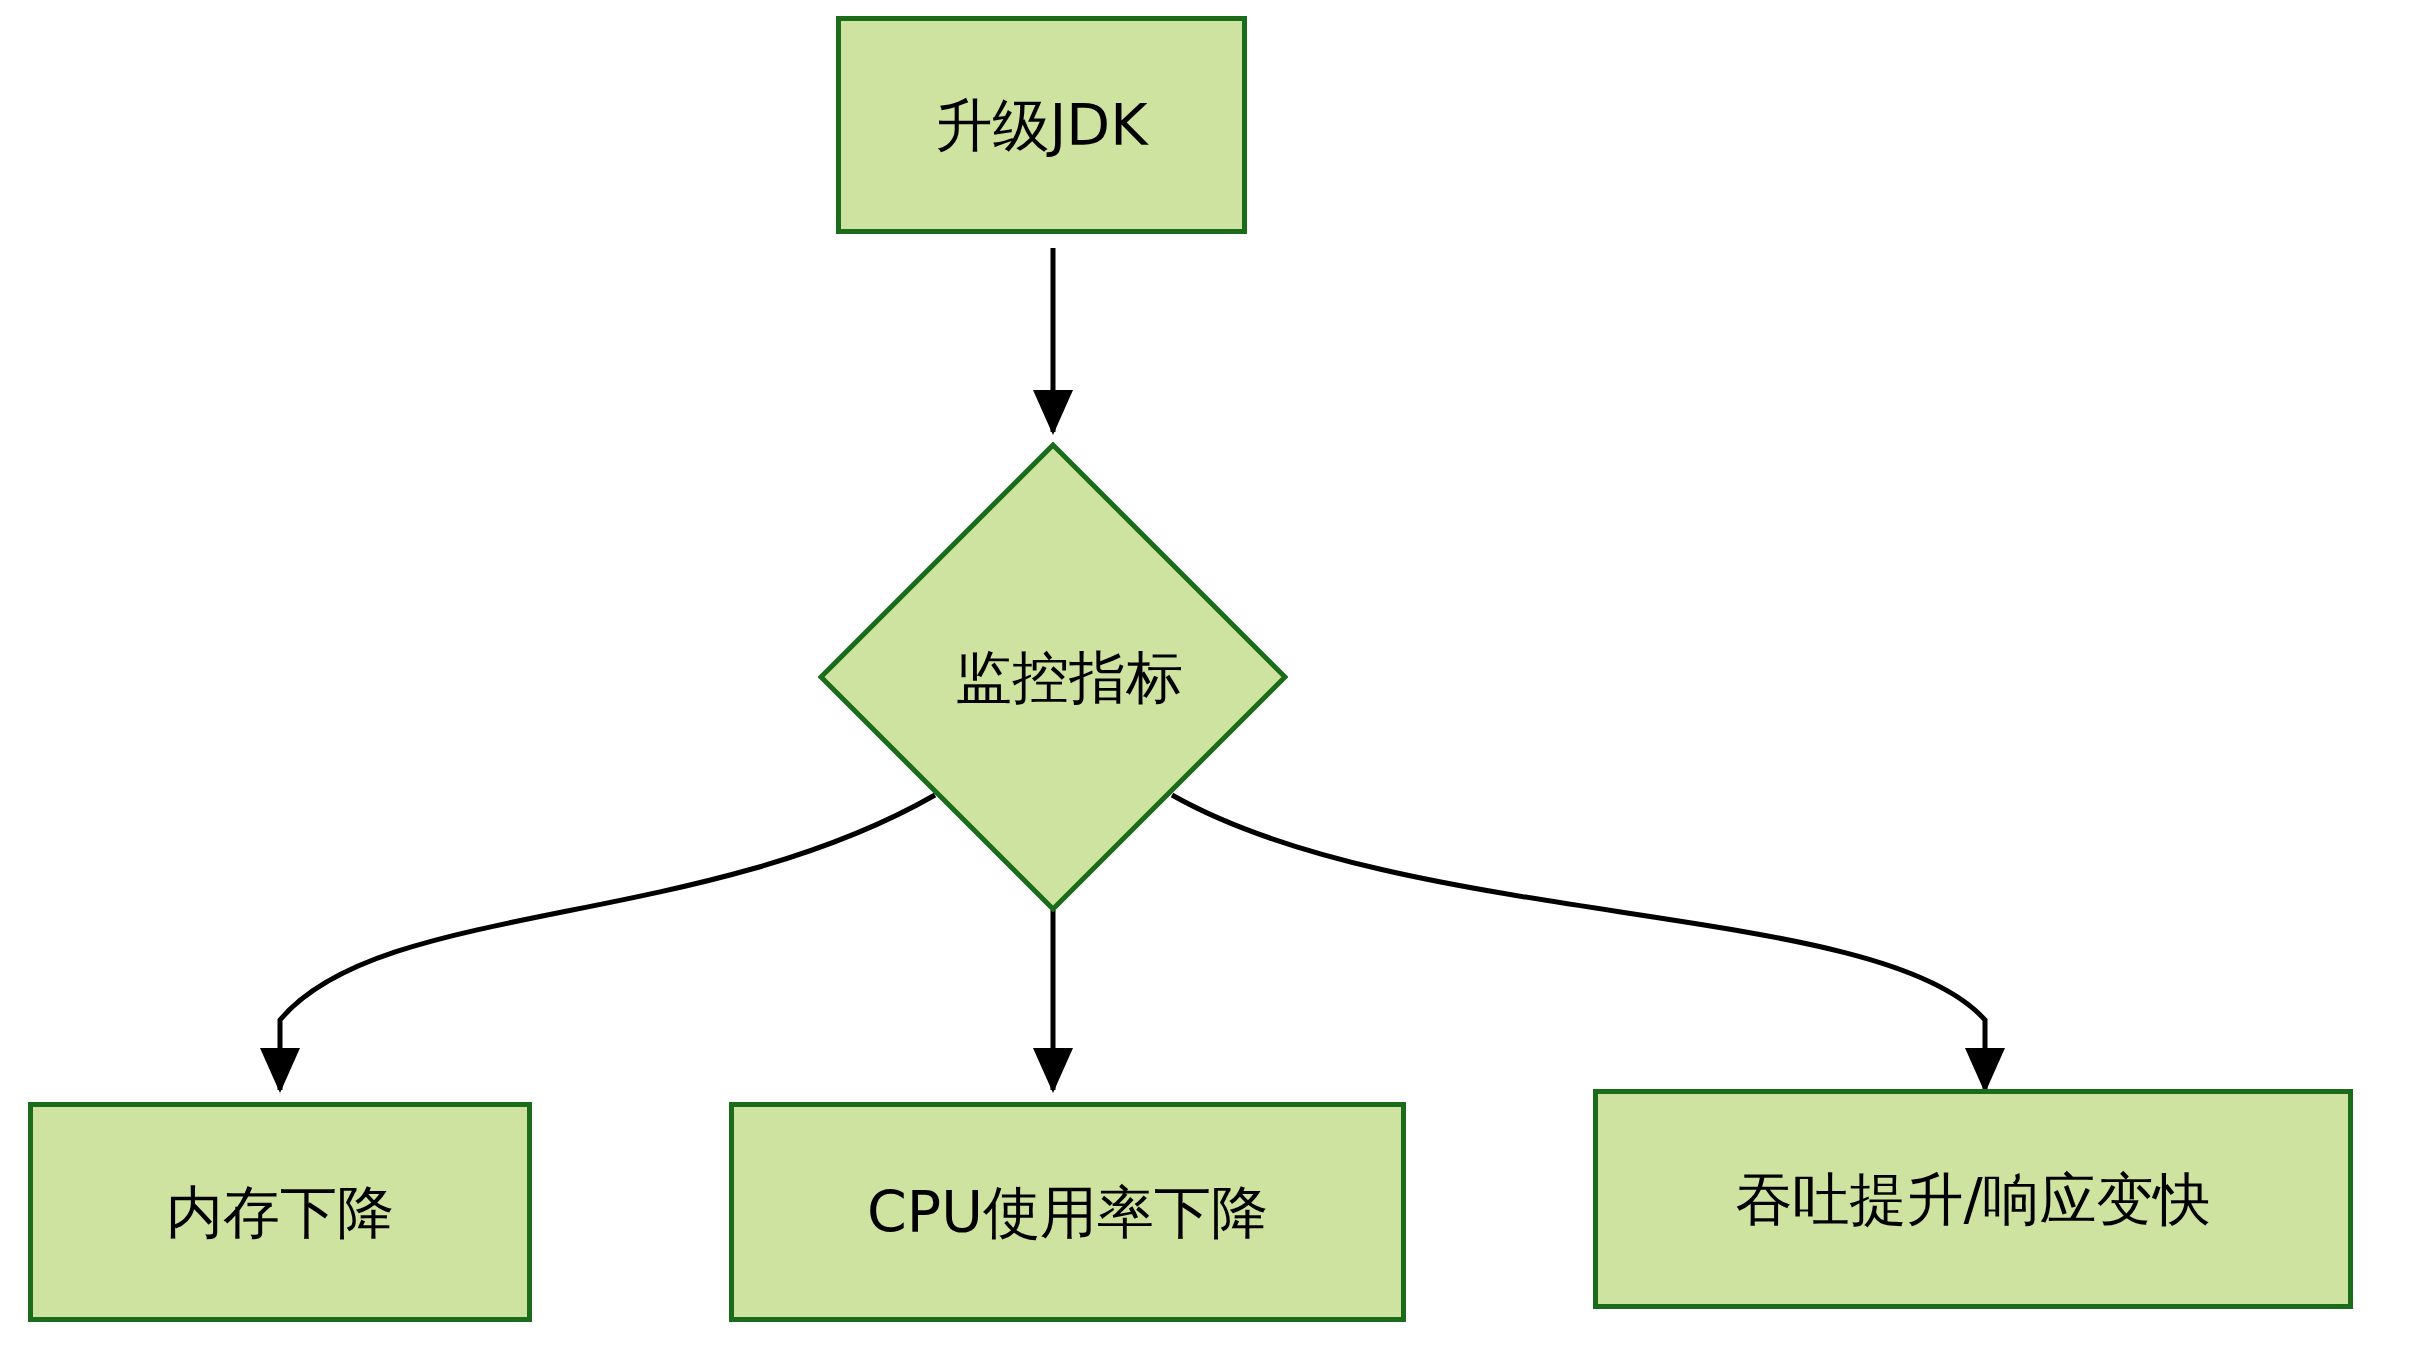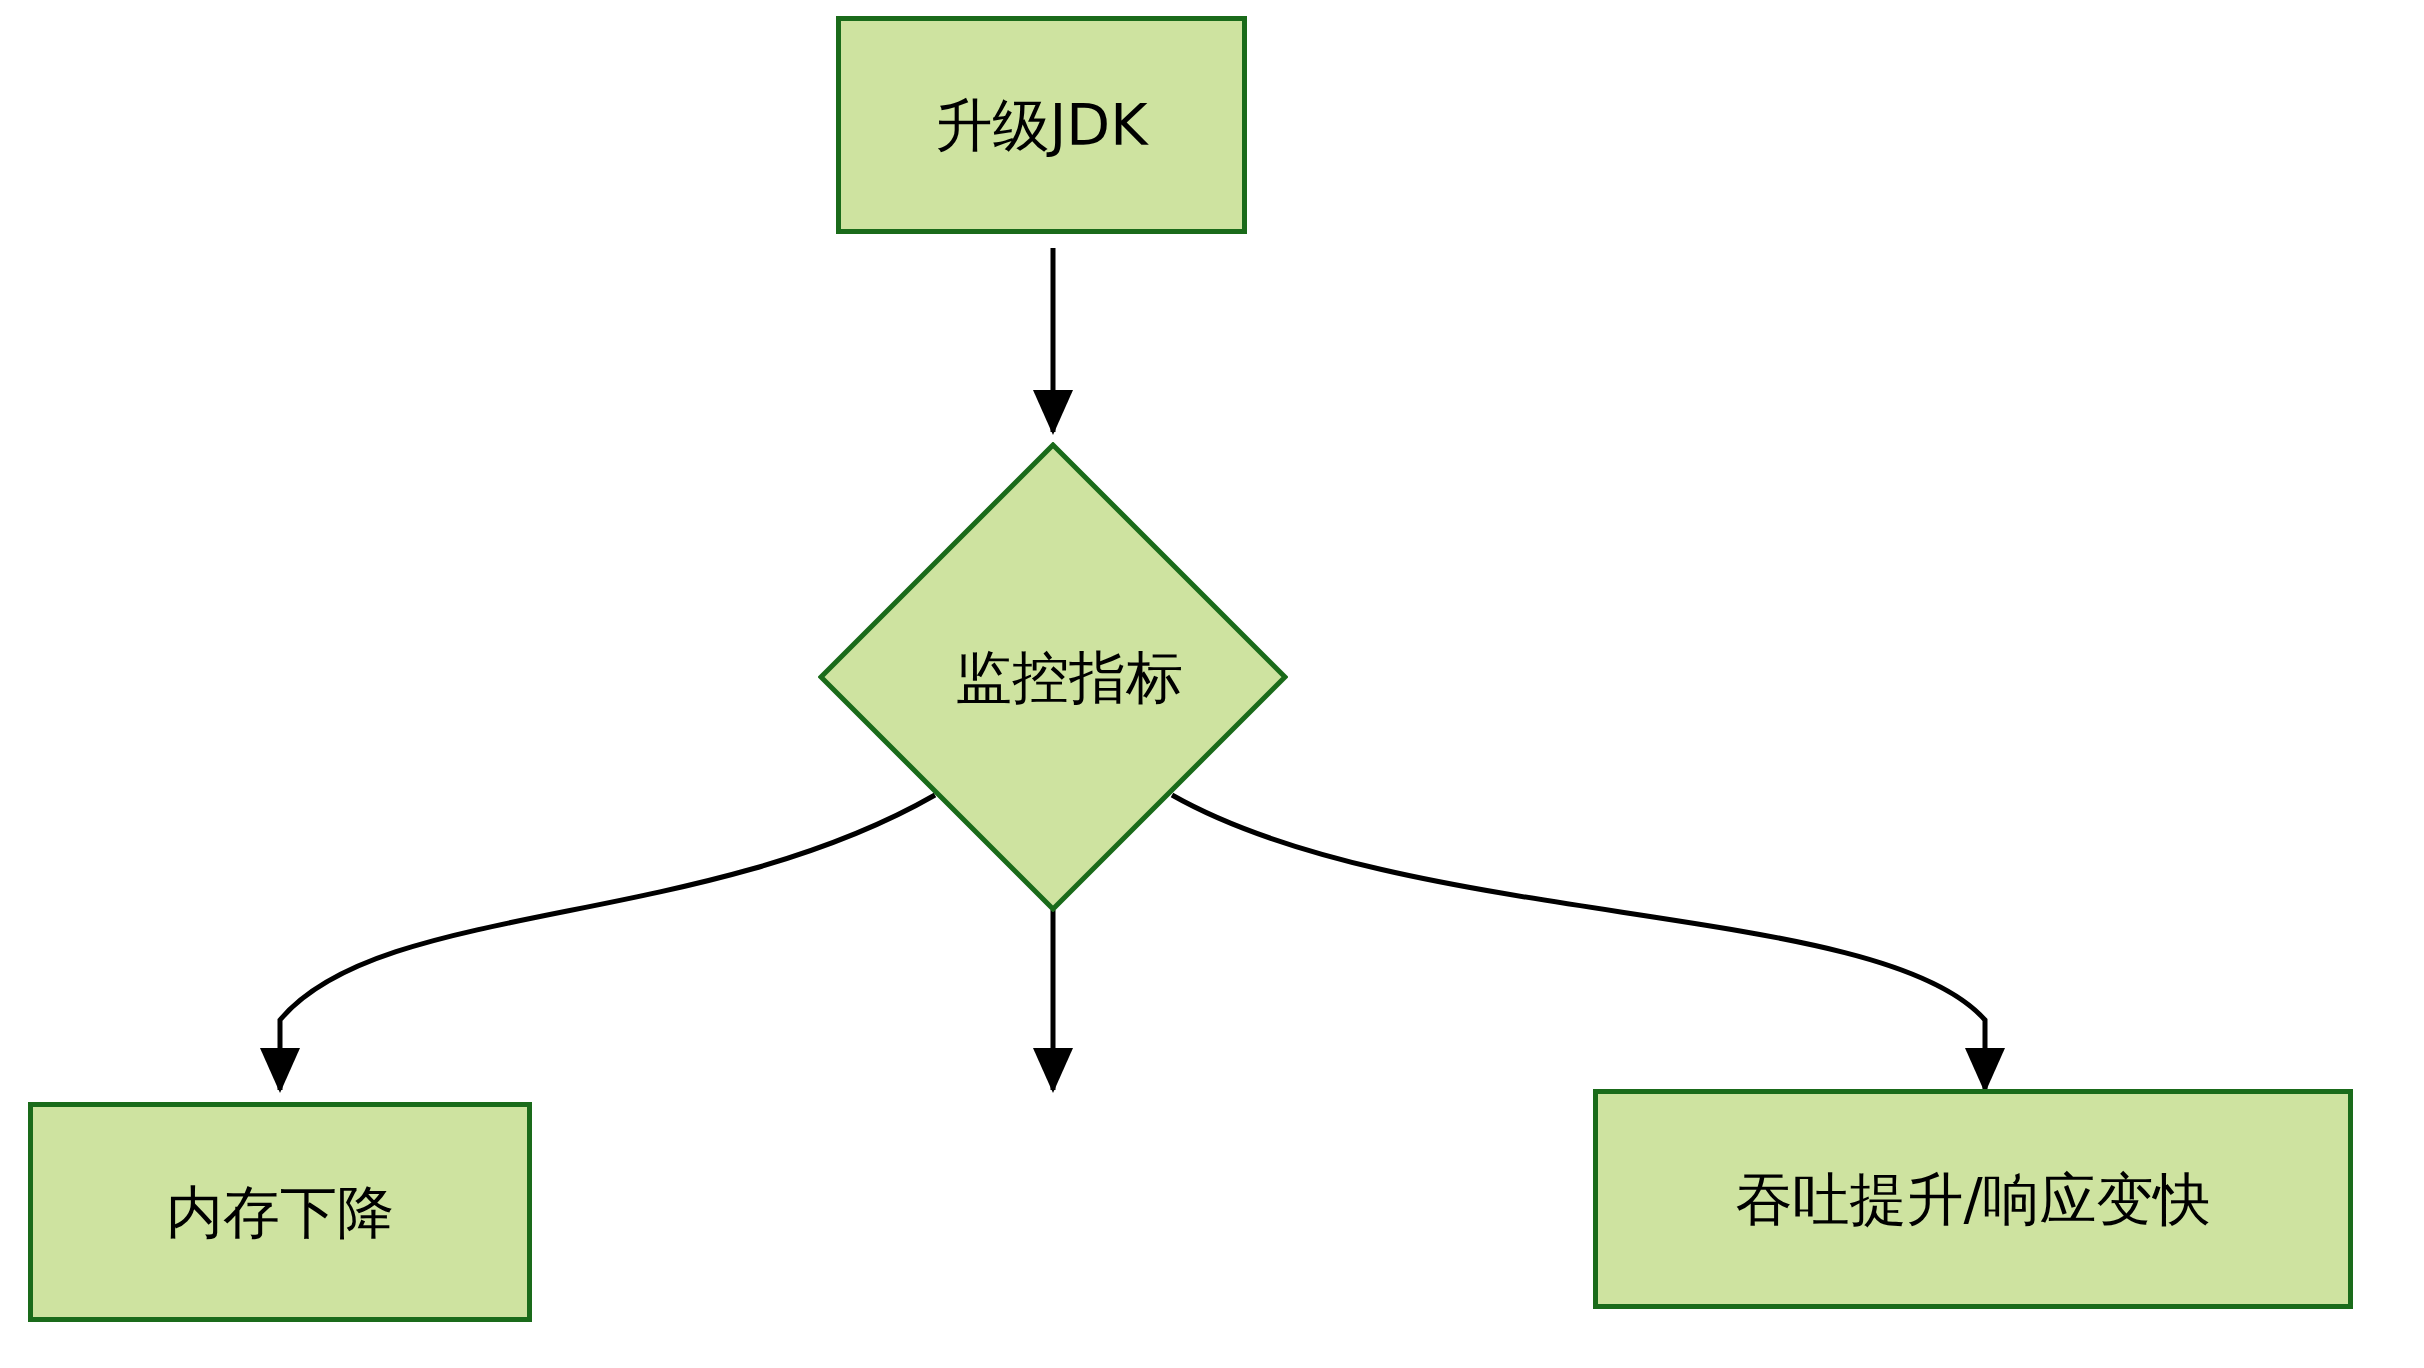--- a/index.html
+++ b/index.html
@@ -106,18 +106,21 @@
     </svg>
     <div class="diamond-label-wrap">
       <span class="node-label">监控指标</span>
     </div>
   </div>
 
   <div class="node node-process" id="node-memory">
     <span class="node-label">内存下降</span>
   </div>
 
+  <div class="node node-process" id="node-cpu">
+    <span class="node-label">CPU使用率下降</span>
+  </div>
 
   <div class="node node-process" id="node-throughput">
     <span class="node-label">吞吐提升/响应变快</span>
   </div>
 
 </div>
 
 </body></html>

